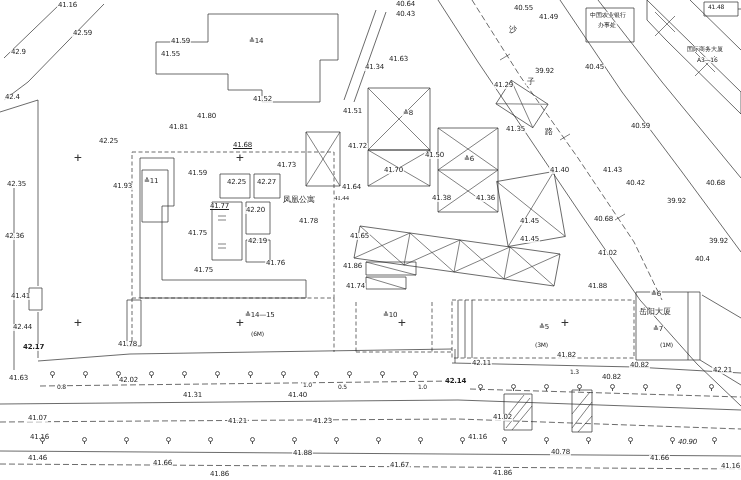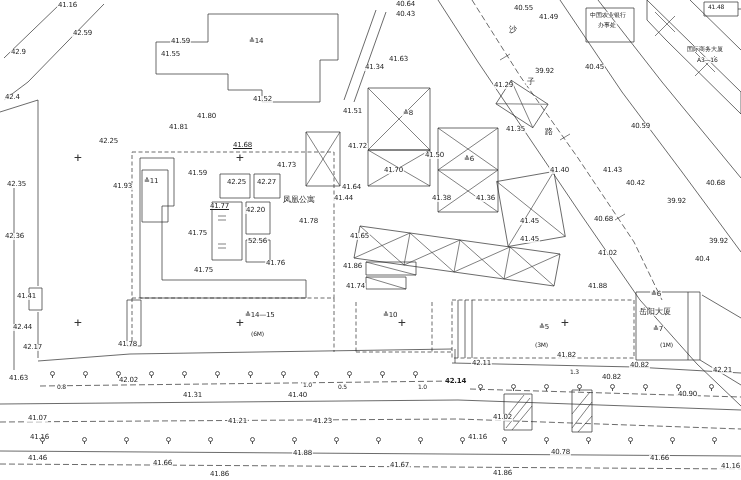--- a/index.html
+++ b/index.html
@@ -194,69 +194,69 @@
       <span class="label " style="left: 625px; top: 180px;">40.42</span>
       <span class="label " style="left: 705px; top: 180px;">40.68</span>
       <span class="label " style="left: 666px; top: 198px;">39.92</span>
       <span class="label " style="left: 6px; top: 181px;">42.35</span>
       <span class="label " style="left: 112px; top: 183px;">41.93</span>
       <span class="label " style="left: 226px; top: 179px;">42.25</span>
       <span class="label " style="left: 256px; top: 179px;">42.27</span>
       <span class="label " style="left: 209px; top: 203px; text-decoration: underline;">41.77</span>
       <span class="label " style="left: 245px; top: 207px;">42.20</span>
       <span class="label cn" style="left: 282px; top: 196px;">凤凰公寓</span>
-      <span class="label " style="left: 333px; top: 195px;">41.44</span>
+      <span class="label " style="left: 333px; top: 195px; font-family: Liberation Serif, serif;">41.44</span>
       <span class="label " style="left: 341px; top: 184px;">41.64</span>
       <span class="label " style="left: 431px; top: 195px;">41.38</span>
       <span class="label " style="left: 475px; top: 195px;">41.36</span>
       <span class="label " style="left: 593px; top: 216px;">40.68</span>
       <span class="label " style="left: 519px; top: 218px;">41.45</span>
       <span class="label " style="left: 519px; top: 236px;">41.45</span>
       <span class="label " style="left: 4px; top: 233px;">42.36</span>
       <span class="label " style="left: 187px; top: 230px;">41.75</span>
-      <span class="label " style="left: 247px; top: 238px;">52.56</span>
+      <span class="label " style="left: 247px; top: 238px;">42.19</span>
       <span class="label " style="left: 298px; top: 218px;">41.78</span>
       <span class="label " style="left: 349px; top: 233px;">41.65</span>
       <span class="label " style="left: 597px; top: 250px;">41.02</span>
       <span class="label " style="left: 708px; top: 238px;">39.92</span>
       <span class="label " style="left: 694px; top: 256px;">40.4</span>
       <span class="label " style="left: 265px; top: 260px;">41.76</span>
       <span class="label " style="left: 193px; top: 267px;">41.75</span>
       <span class="label " style="left: 342px; top: 263px;">41.86</span>
       <span class="label " style="left: 587px; top: 283px;">41.88</span>
       <span class="label " style="left: 345px; top: 283px;">41.74</span>
-      <span class="label " style="left: 16px; top: 293px;">41.41</span>
+      <span class="label " style="left: 10px; top: 293px;">41.41</span>
       <span class="label " style="left: 650px; top: 291px;">≙6</span>
       <span class="label " style="left: 244px; top: 312px;">≙14—15</span>
       <span class="label tiny" style="left: 250px; top: 331px;">(6M)</span>
       <span class="label " style="left: 382px; top: 312px;">≙10</span>
       <span class="label " style="left: 538px; top: 324px;">≙5</span>
       <span class="label tiny" style="left: 534px; top: 342px;">(3M)</span>
       <span class="label cn" style="left: 638px; top: 308px;">岳阳大厦</span>
       <span class="label " style="left: 652px; top: 326px;">≙7</span>
       <span class="label tiny" style="left: 659px; top: 342px;">(1M)</span>
       <span class="label " style="left: 12px; top: 324px;">42.44</span>
-      <span class="label " style="left: 22px; top: 344px;">42.17</span>
+      <span class="label " style="left: 22px; top: 344px; font-weight: bold;">42.17</span>
       <span class="label " style="left: 117px; top: 341px;">41.78</span>
       <span class="label " style="left: 556px; top: 352px;">41.82</span>
       <span class="label " style="left: 601px; top: 374px;">40.82</span>
       <span class="label " style="left: 629px; top: 362px;">40.82</span>
       <span class="label " style="left: 471px; top: 360px;">42.11</span>
       <span class="label " style="left: 712px; top: 367px;">42.21</span>
       <span class="label " style="left: 8px; top: 375px;">41.63</span>
       <span class="label " style="left: 118px; top: 377px;">42.02</span>
       <span class="label " style="left: 444px; top: 378px; font-weight: bold;">42.14</span>
       <span class="label tiny" style="left: 56px; top: 384px;">0.8</span>
       <span class="label tiny" style="left: 302px; top: 382px;">1.0</span>
       <span class="label tiny" style="left: 337px; top: 384px;">0.5</span>
       <span class="label tiny" style="left: 417px; top: 384px;">1.0</span>
       <span class="label tiny" style="left: 569px; top: 369px;">1.3</span>
       <span class="label " style="left: 182px; top: 392px;">41.31</span>
       <span class="label " style="left: 287px; top: 392px;">41.40</span>
-      <span class="label " style="left: 677px; top: 391px;">40.90</span>
+      <span class="label " style="left: 677px; top: 439px; font-style: italic;">40.90</span>
       <span class="label " style="left: 27px; top: 415px;">41.07</span>
       <span class="label " style="left: 227px; top: 418px;">41.21</span>
       <span class="label " style="left: 312px; top: 418px;">41.23</span>
       <span class="label " style="left: 492px; top: 414px;">41.02</span>
       <span class="label " style="left: 467px; top: 434px;">41.16</span>
       <span class="label " style="left: 550px; top: 449px;">40.78</span>
       <span class="label " style="left: 29px; top: 434px;">41.16</span>
       <span class="label " style="left: 27px; top: 455px;">41.46</span>
       <span class="label " style="left: 152px; top: 460px;">41.66</span>
       <span class="label " style="left: 292px; top: 450px;">41.88</span>

